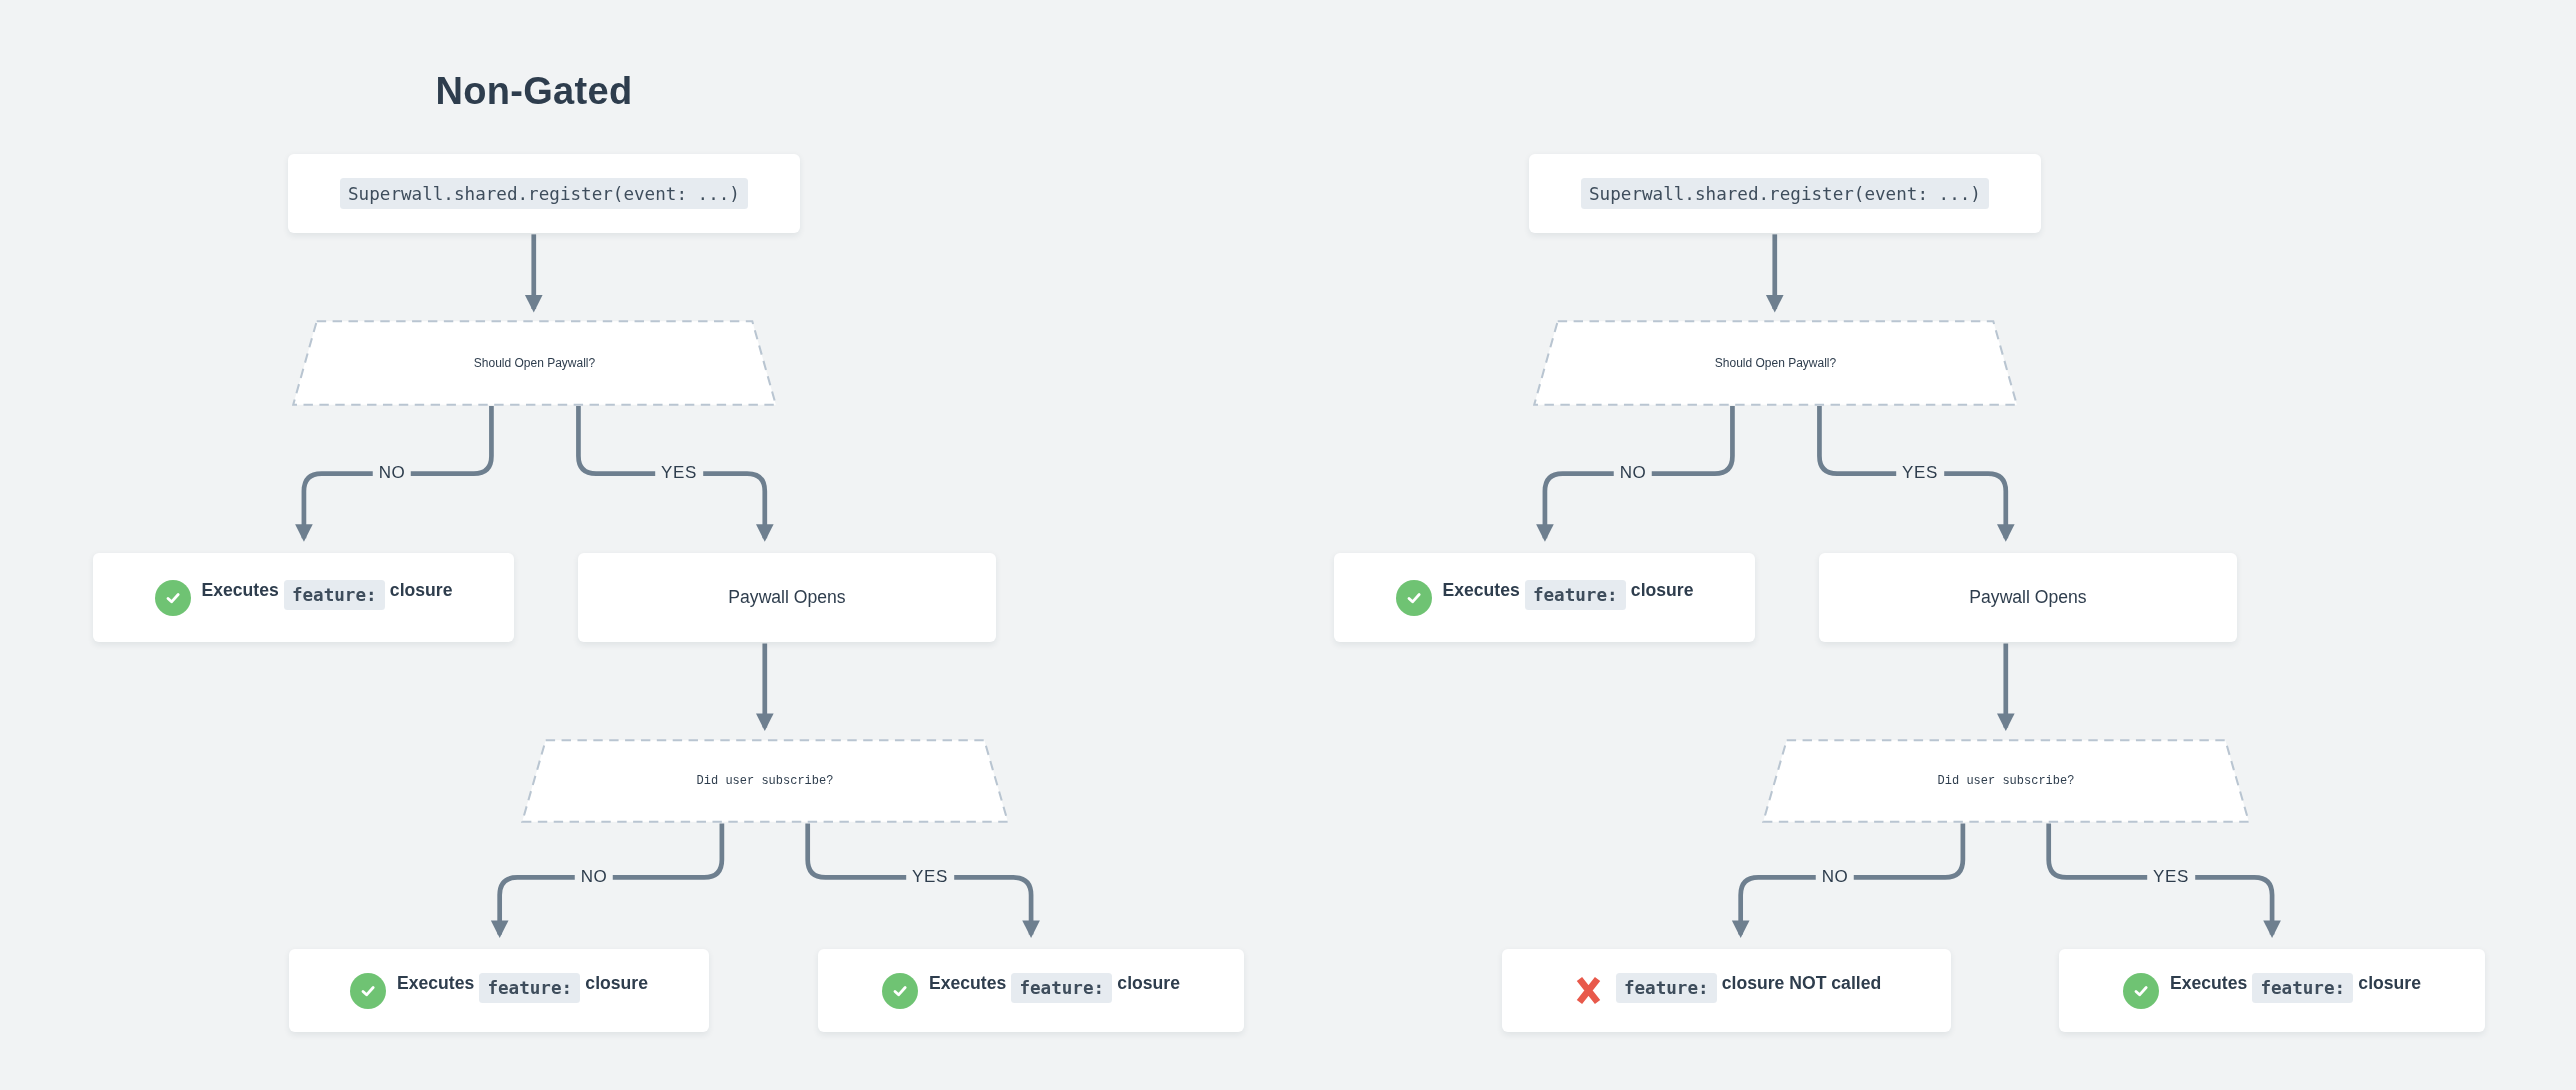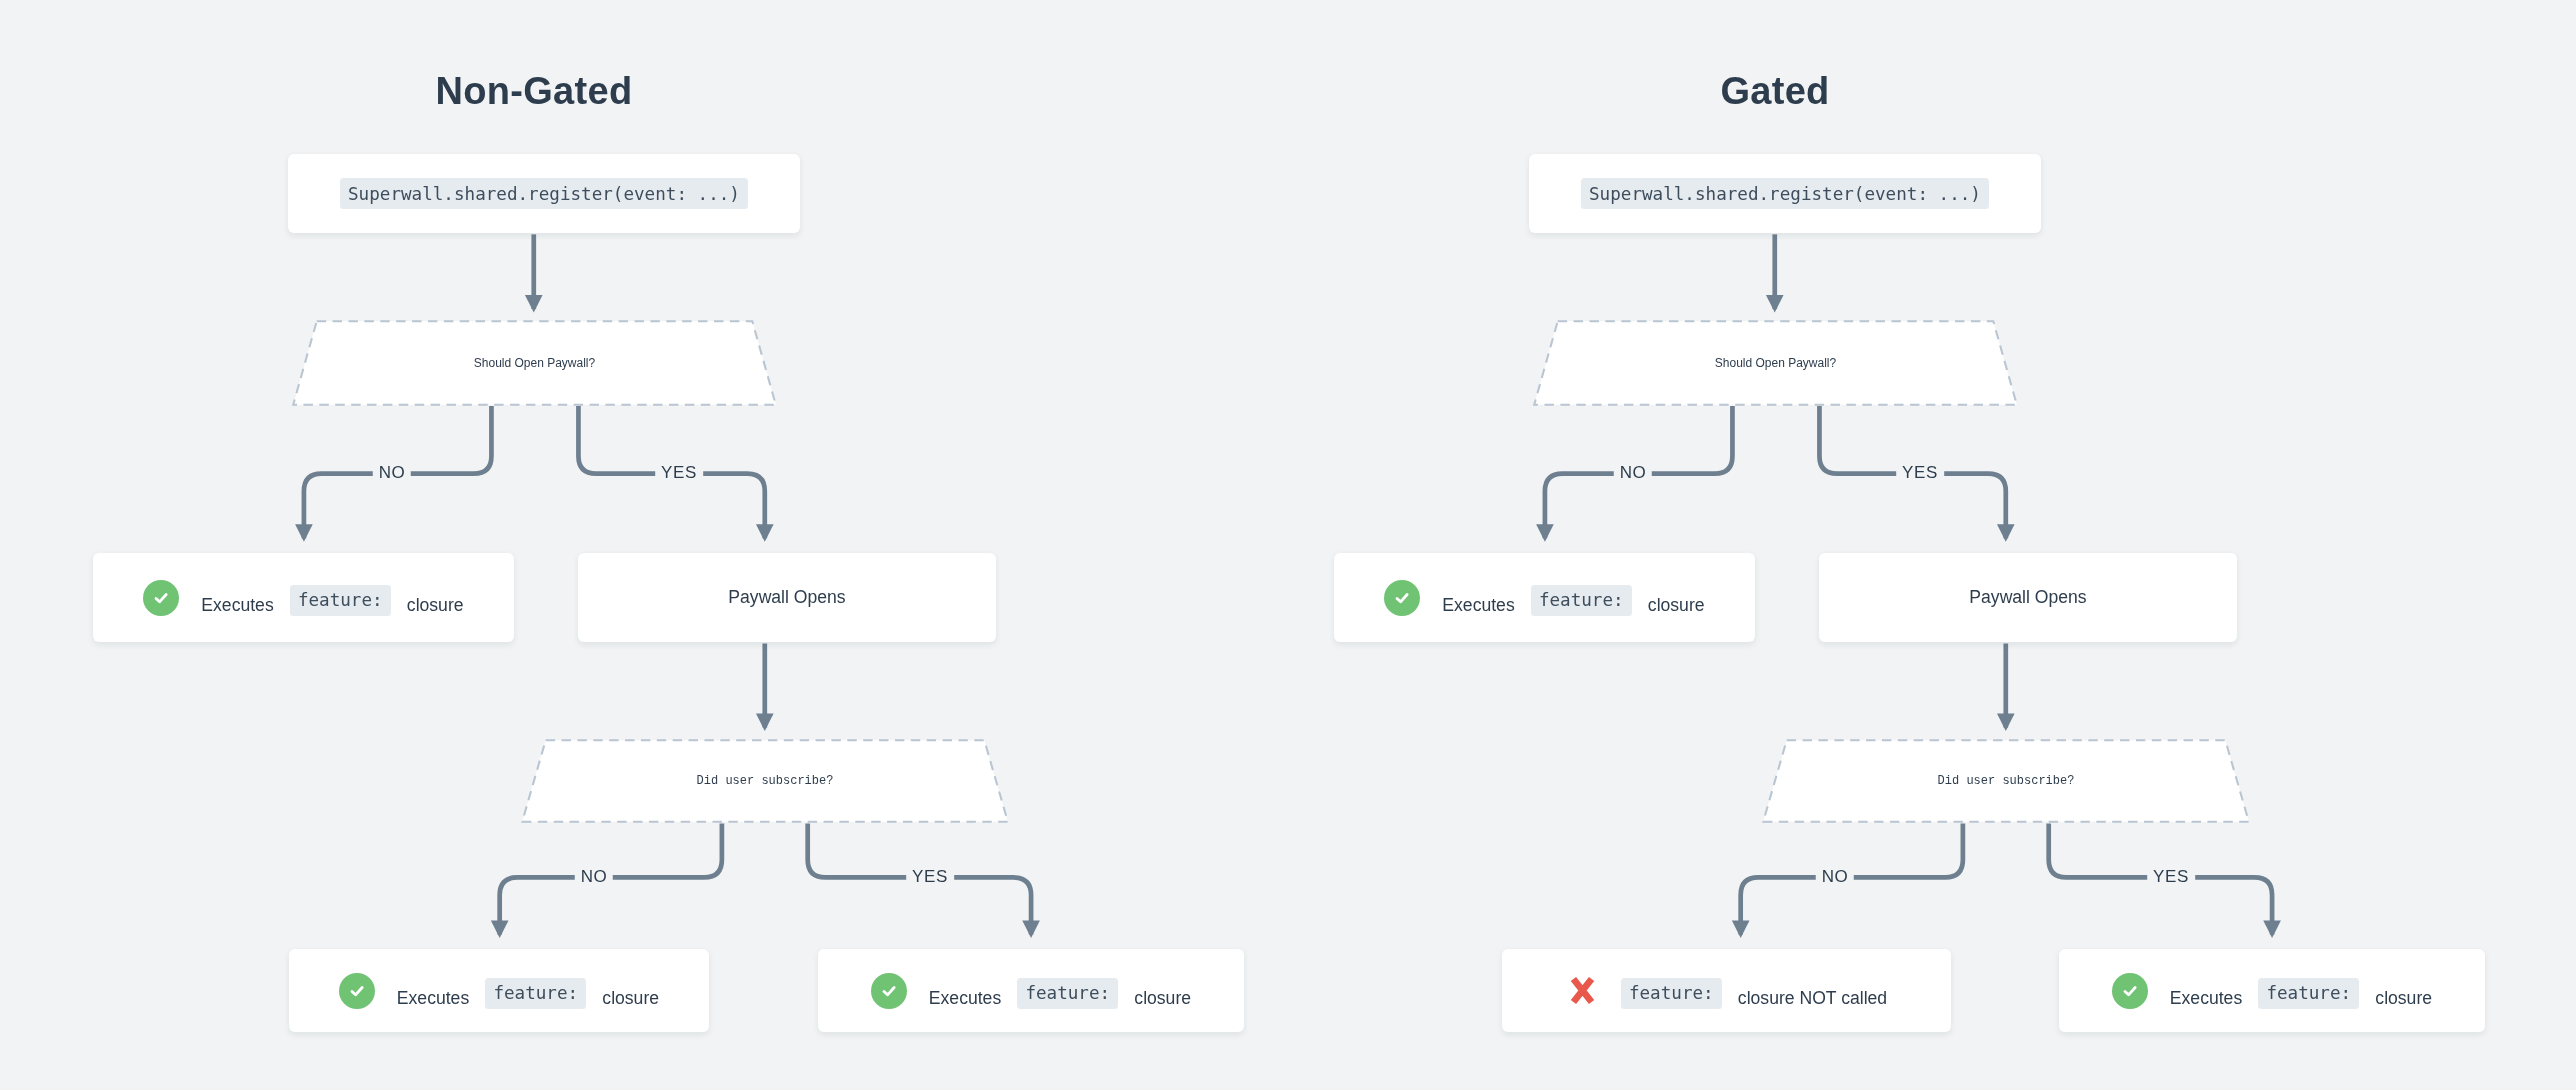--- a/index.html
+++ b/index.html
@@ -47,21 +47,21 @@
   .trap-label{position:absolute;left:0;top:0;width:100%;height:100%;
     display:flex;align-items:center;justify-content:center;font-size:12px;font-weight:500;}
 
   .branch-label{position:absolute;transform:translate(-50%,-50%);z-index:3;
     background:var(--bg);padding:2.4px 5.9px;font-size:17px;font-weight:400;letter-spacing:0.6px;color:var(--ink);}
   .lbl-no1{left:392px;top:457px;}
   .lbl-yes1{left:679px;top:457px;}
   .lbl-no2{left:594px;top:861px;}
   .lbl-yes2{left:930px;top:861px;}
 
-  .result-line{display:flex;align-items:flex-end;gap:16px;font-size:17.6px;font-weight:400;white-space:nowrap;}
+  .result-line{display:flex;align-items:flex-start;gap:5px;font-size:17.6px;font-weight:700;white-space:nowrap;}
   .status-icon{display:inline-flex;align-items:center;justify-content:center;margin-right:5.9px;}
   .status-icon svg{display:block;}
   .status-icon[data-icon="check"]{width:36px;height:36px;border-radius:50%;background:var(--green);}
   .status-icon[data-icon="cross"]{width:33px;height:36px;}
 </style>
 </head>
 <body>
 
 <svg width="0" height="0" style="position:absolute" aria-hidden="true">
   <defs>
@@ -156,21 +156,20 @@
   <div class="chart chart--gated">
     <svg class="connectors" viewBox="0 0 2271 1855">
       <path d="M908 371 L908 498" marker-end="url(#arrowhead)"></path>
       <path d="M836 663 L836 748 Q836 778 806 778 L547 778 Q517 778 517 808 L517 888" marker-end="url(#arrowhead)"></path>
       <path d="M984 663 L984 748 Q984 778 1014 778 L1271 778 Q1301 778 1301 808 L1301 888" marker-end="url(#arrowhead)"></path>
       <path d="M1301 1067 L1301 1210" marker-end="url(#arrowhead)"></path>
       <path d="M1228 1373 L1228 1435 Q1228 1465 1198 1465 L880 1465 Q850 1465 850 1495 L850 1562" marker-end="url(#arrowhead)"></path>
       <path d="M1374 1373 L1374 1435 Q1374 1465 1404 1465 L1724 1465 Q1754 1465 1754 1495 L1754 1562" marker-end="url(#arrowhead)"></path>
     </svg>
 
-    <div class="chart-title">Gated</div>
 
     <div class="card card-code">
       <span class="chip">Superwall.shared.register(event: ...)</span>
     </div>
 
     <div class="trapezoid trap-1">
       <svg viewBox="0 0 824 146" preserveAspectRatio="none">
         <path d="M42 2 L782 2 L822 144 L2 144 Z"></path>
       </svg>
       <div class="trap-label">Should Open Paywall?</div>

